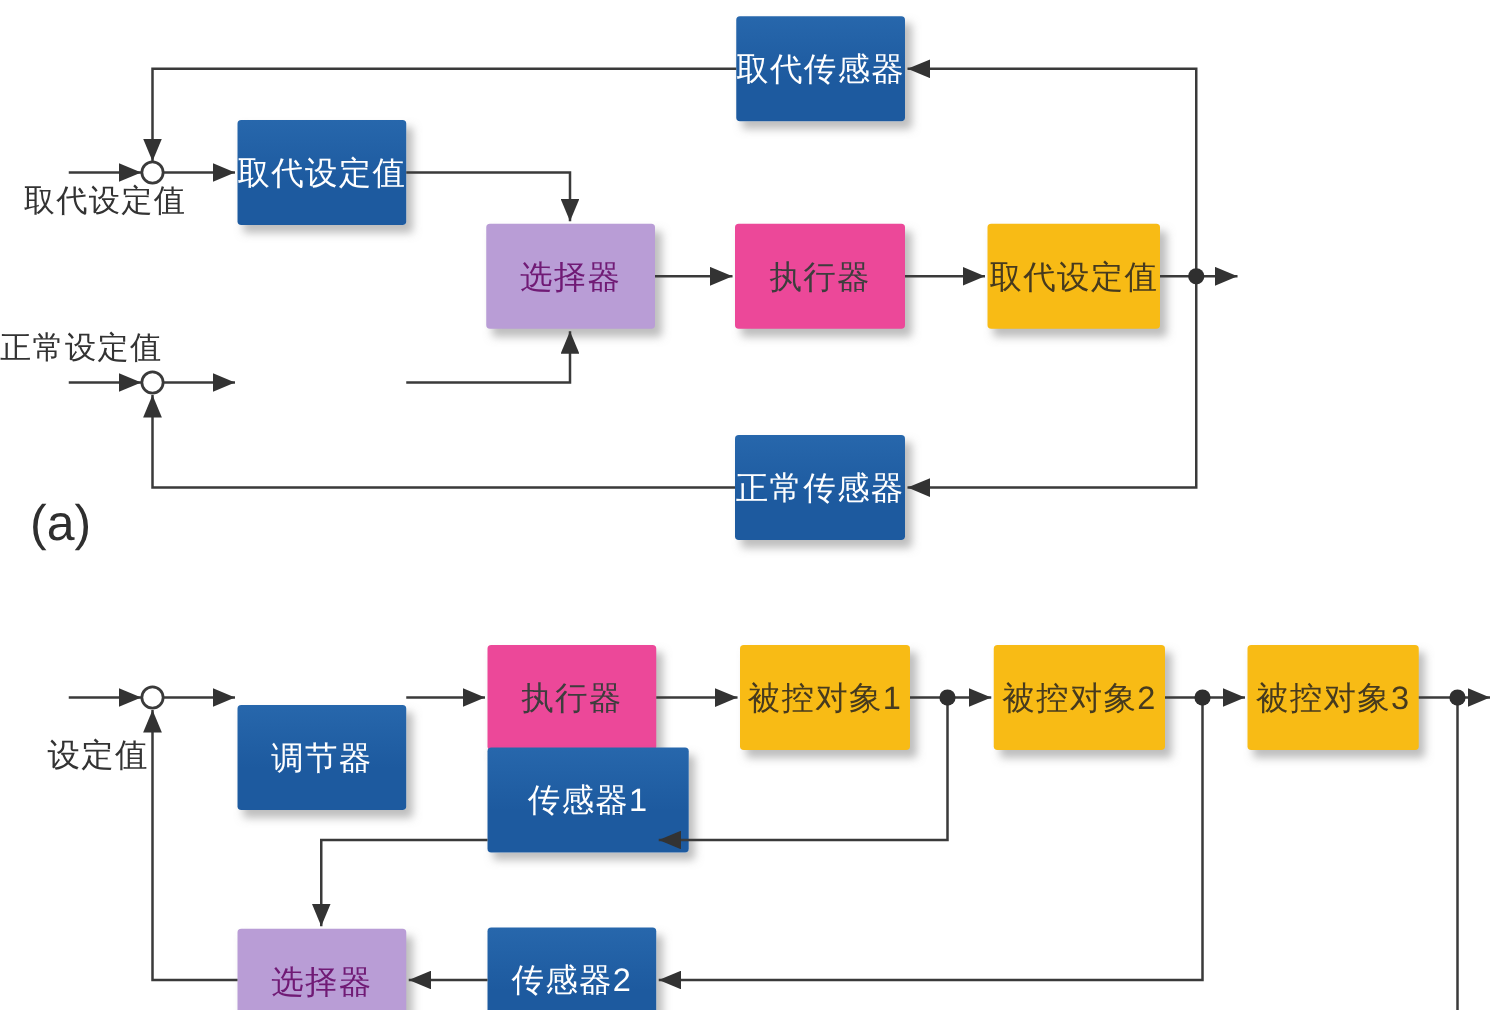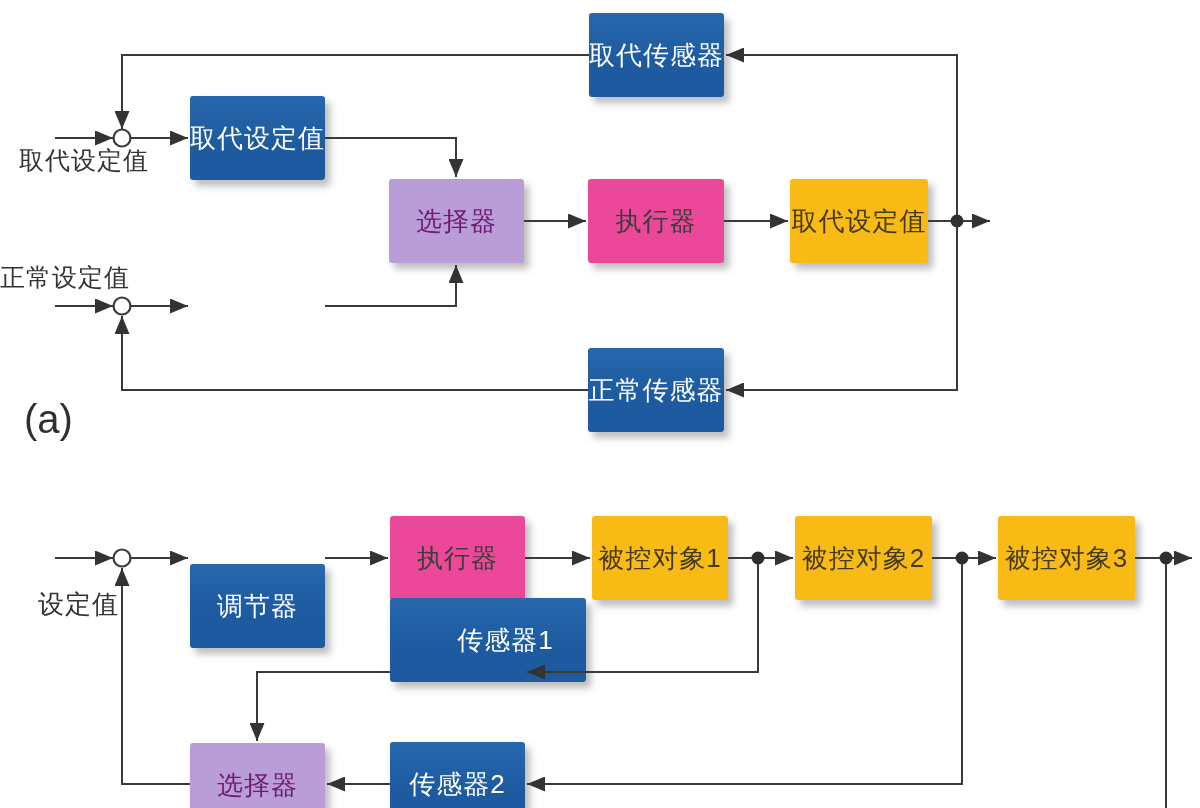--- a/index.html
+++ b/index.html
@@ -64,21 +64,21 @@
 
   <div class="flabel" style="left:0px;  top:144px;margin-left:19px;">取代设定值</div>
   <div class="flabel" style="left:0px;  top:261px;">正常设定值</div>
   <div class="caption" style="left:24px; top:397px;">(a)</div>
 
   <div class="blk dark-blue" style="left:190px; top:516px; width:135px;margin-top:48px;">调节器</div>
   <div class="blk light-blue" style="left:390px; top:516px; width:135px;">执行器</div>
   <div class="blk yellow" style="left:592px; top:516px; width:136px;">被控对象1</div>
   <div class="blk yellow" style="left:795px; top:516px; width:137px;">被控对象2</div>
   <div class="blk yellow" style="left:998px; top:516px; width:137px;">被控对象3</div>
-  <div class="blk dark-blue" style="left:390px; top:598px; width:161px;padding-left:35px;">传感器1</div>
+  <div class="blk dark-blue" style="left:390px; top:598px; width:161px;">传感器1</div>
   <div class="blk purple" style="left:190px; top:743px; width:135px;">选择器</div>
   <div class="blk dark-blue" style="left:390px; top:742px; width:135px;">传感器2</div>
 
   <div class="flabel" style="left:38px; top:577px; font-size:26px;margin-top:10px;">设定值</div>
 
   <svg id="wires" width="1200" height="808" viewBox="0 0 1200 808">
     <defs>
       <marker id="arr" markerUnits="userSpaceOnUse" markerWidth="19" markerHeight="15" refX="18" refY="7.5" orient="auto">
         <path d="M0,0 L18,7.5 L0,15 Z" fill="#333333"></path>
       </marker>

